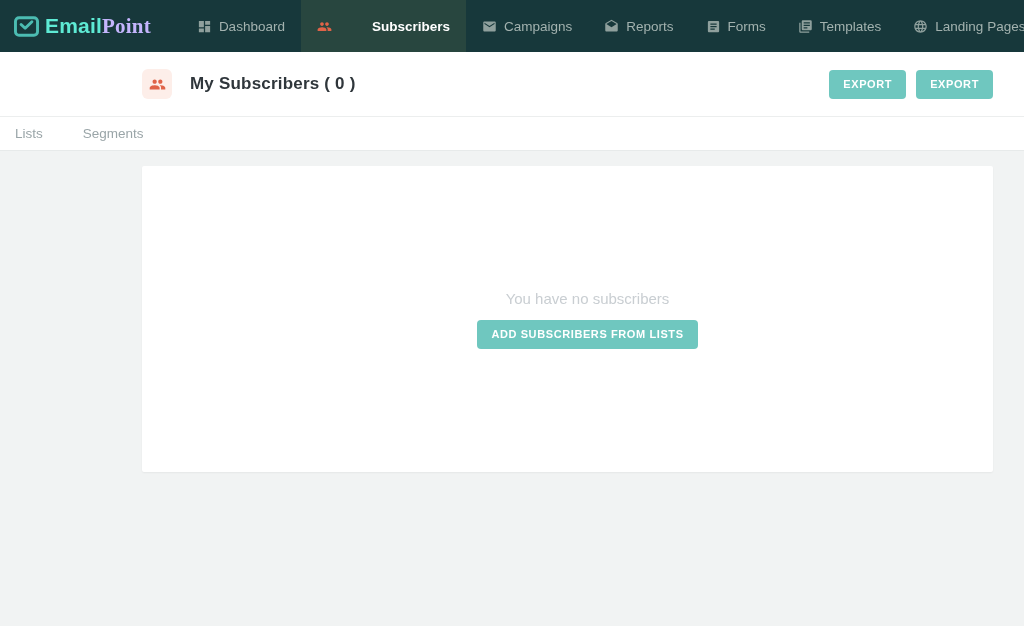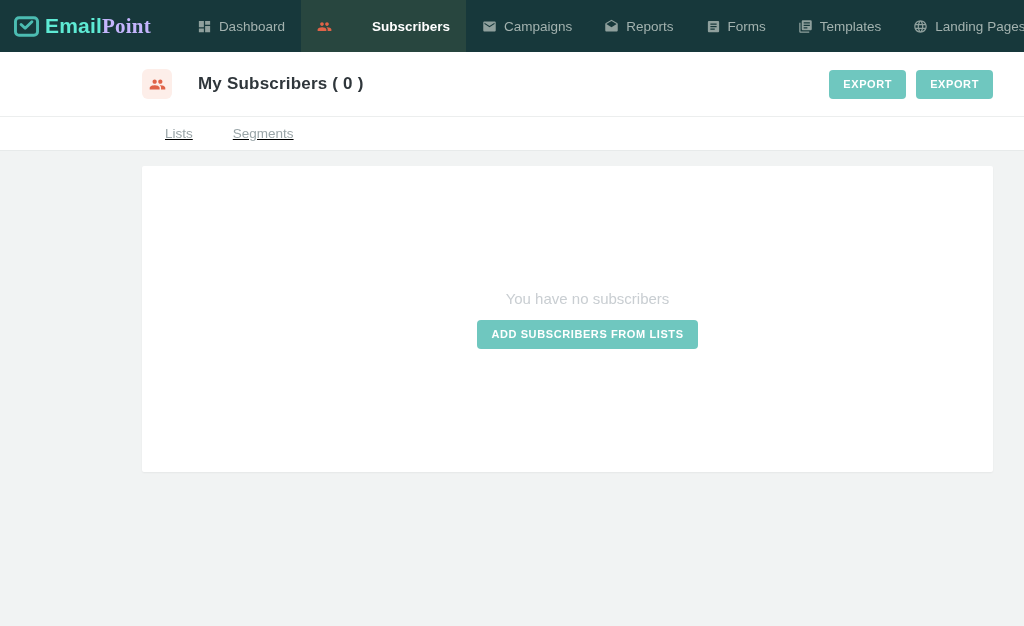--- a/index.html
+++ b/index.html
@@ -77,21 +77,21 @@
     width: 30px;
     height: 30px;
     border-radius: 6px;
     background: #fdeee9;
     display: flex;
     align-items: center;
     justify-content: center;
   }
   .title-icon svg { width: 17px; height: 17px; fill: #e06348; }
   .page-title {
-    margin-left: 26px;
+    margin-left: 18px;
     font-size: 17px;
     font-weight: 700;
     color: #2f363b;
     letter-spacing: 0.2px;
   }
   .header-actions {
     margin-left: auto;
     margin-right: 31px;
     display: flex;
     gap: 10px;
@@ -110,22 +110,20 @@
     cursor: pointer;
   }
 
   
   .tabbar {
     height: 35px;
     background: #ffffff;
     border-top: 1px solid #eceeee;
     border-bottom: 1px solid #e7eaea;
     display: flex;
-    padding-left: 150px;
-    text-decoration: underline;
   }
   .tab {
     display: flex;
     align-items: center;
     padding: 0 15px;
     margin-right: 10px;
     font-size: 13.5px;
     color: #9aa5a8;
     cursor: pointer;
     border-bottom: 3px solid transparent;

